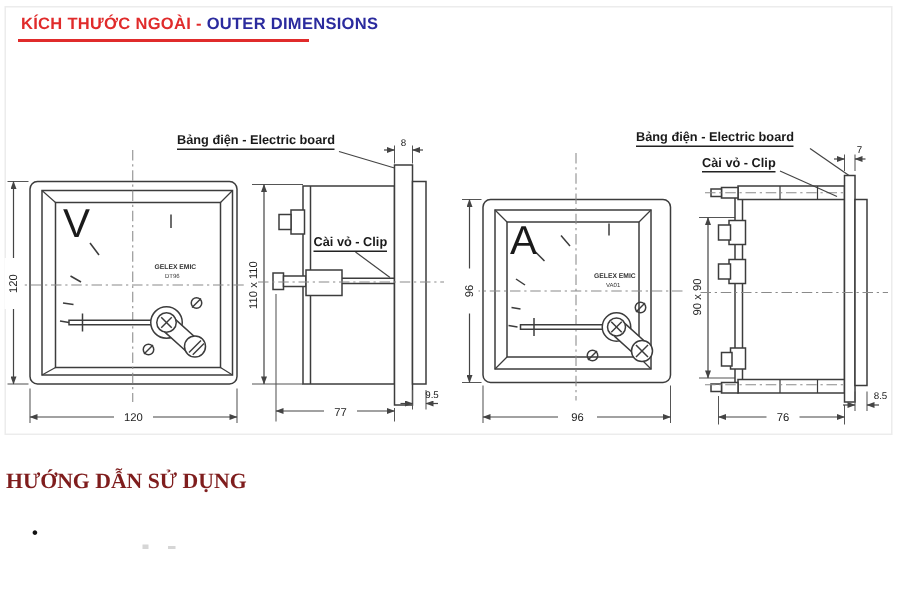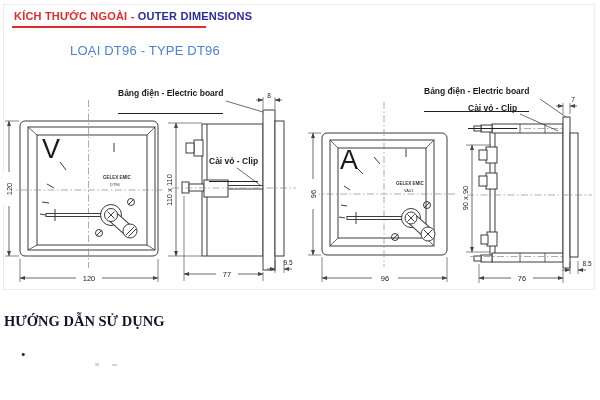--- a/index.html
+++ b/index.html
@@ -8,56 +8,55 @@
   .frame{position:absolute;left:3px;top:4px;width:590px;height:284px;
          border:1px solid #ececec;}
   .hdr{position:absolute;left:14px;top:10px;font-size:11px;font-weight:bold;
        letter-spacing:.2px;white-space:nowrap;}
   .hdr .red{color:#e02b2b;}
   .hdr .navy{color:#2b2b9e;}
   .hdr-underline{position:absolute;left:12px;top:26px;width:194px;height:2px;background:#e02b2b;}
   .col-head{position:absolute;top:43px;width:180px;text-align:center;font-size:13px;
             color:#4a82d8;letter-spacing:.2px;white-space:nowrap;}
   .draw-label{position:absolute;font-size:8.5px;font-weight:bold;color:#1a1a1a;
-              border-bottom:1px solid #222;padding-bottom:15px;white-space:nowrap;z-index:3;}
+              border-bottom:1px solid #222;padding-bottom:1px;white-space:nowrap;z-index:3;}
   svg{position:absolute;left:0;top:0;z-index:2;}
   .s   {stroke:#3c3c3c;stroke-width:1;fill:none;}
   .sw  {stroke:#3c3c3c;stroke-width:1;fill:#ffffff;}
   .thin{stroke:#3c3c3c;stroke-width:.8;fill:none;}
   .cl  {stroke:#8a8a8a;stroke-width:.7;stroke-dasharray:7 2.5 1.5 2.5;fill:none;}
   .dim {stroke:#444;stroke-width:.8;fill:none;}
   .ext {stroke:#555;stroke-width:.7;fill:none;}
   text {font-family:"Liberation Sans",sans-serif;fill:#222;}
   .dimtxt{font-size:7.5px;}
   .dimsm {font-size:6.5px;}
   .dial  {font-size:27px;fill:#1a1a1a;}
   .brand {font-size:4.5px;font-weight:bold;fill:#333;}
   .model {font-size:4px;fill:#333;}
   .wbg{fill:#ffffff;stroke:none;}
   .instr-head{position:absolute;left:4px;top:313px;font-family:"Liberation Serif",serif;
-              font-size:14.5px;font-weight:bold;color:#0f172a;}
+              font-size:14.5px;font-weight:bold;color:#7f1d1d;}
   .bullet-dot{position:absolute;left:21px;top:347px;font-family:"Liberation Serif",serif;
               font-size:13px;color:#111;}
   .bullet-text{position:absolute;left:33px;top:348px;width:540px;
                font-family:"Liberation Serif",serif;font-size:12.5px;color:#111;}
   .clip-frag{position:absolute;background:#b5b5b5;opacity:.55;}
 </style>
 </head>
 <body>
 
 <div id="stage">
 
   <div class="frame"></div>
 
   <div class="hdr">
     <span class="red">KÍCH THƯỚC NGOÀI - </span><span class="navy">OUTER DIMENSIONS</span>
   </div>
   <div class="hdr-underline"></div>
 
-  <div class="col-head" style="left:55px;">LOẠI DT96 - TYPE DT96</div>
 
   <div class="draw-label" style="left:118px;top:88px;">Bảng điện - Electric board</div>
   <div class="draw-label" style="left:209px;top:156px;">Cài vỏ - Clip</div>
   <div class="draw-label" style="left:424px;top:86px;">Bảng điện - Electric board</div>
   <div class="draw-label" style="left:468px;top:103px;">Cài vỏ - Clip</div>
 
   <svg width="600" height="400" viewBox="0 0 600 400">
     <defs>
       <marker id="ar" viewBox="0 0 8 6" refX="7.5" refY="3" markerWidth="8" markerHeight="5" orient="auto-start-reverse">
           <path d="M0,0 L8,3 L0,6 z" fill="#444"></path>

